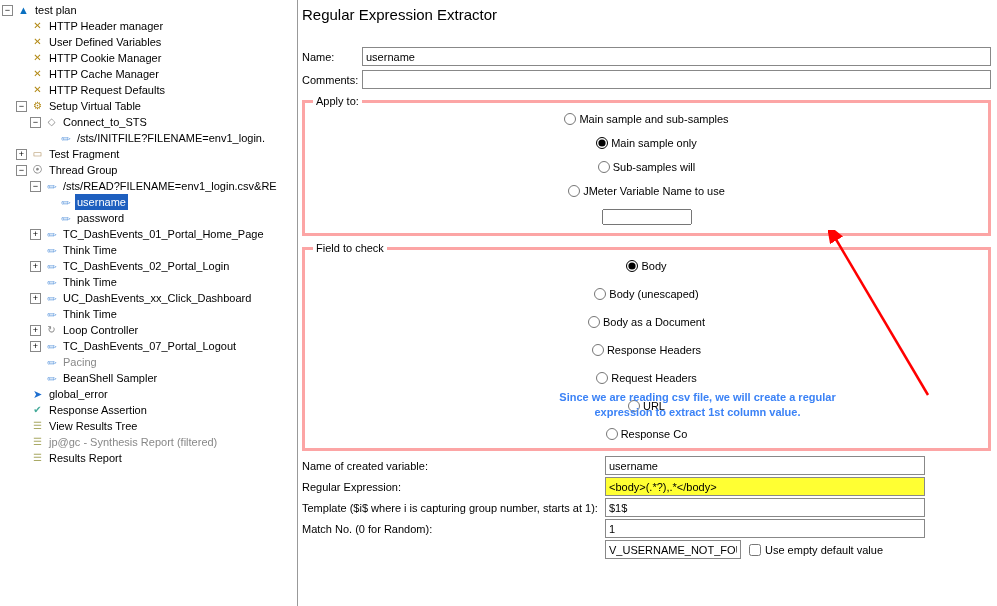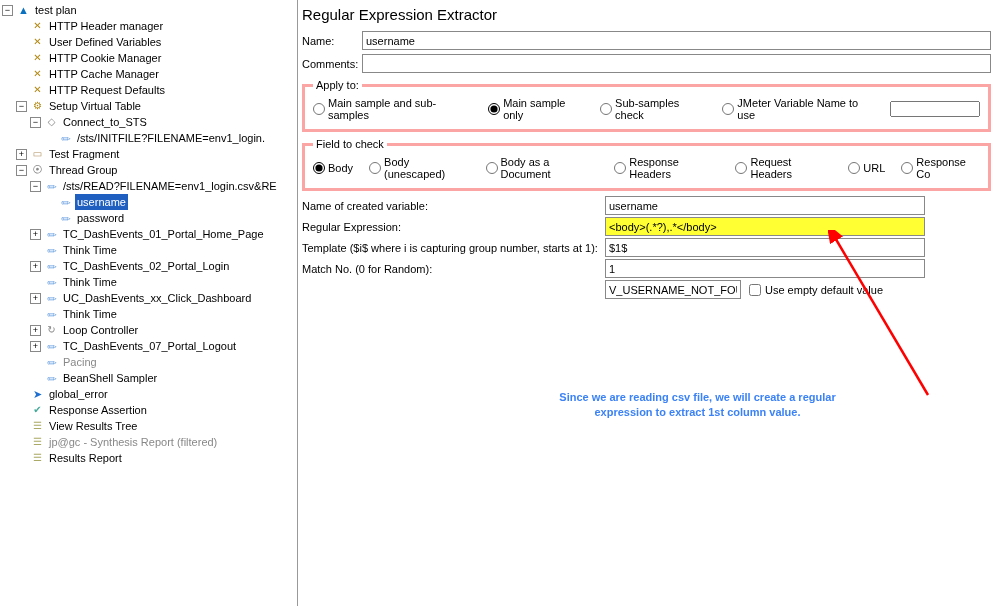--- a/index.html
+++ b/index.html
@@ -21,30 +21,30 @@
 .i-wrench { color:#b28813; font-size:10px; }
 .i-pencil { color:#6aa0e0; font-size:11px; transform: rotate(-45deg); }
 .i-arrow { color:#1e6fd0; font-size:11px; }
 .i-ruler { color:#b09060; font-size:10px; }
 .i-check { color:#4a9; font-size:10px; }
 .i-graph { color:#aa6; font-size:10px; }
 .i-node { color:#888; font-size:10px; }
 
 
 .content { flex:1; background:#fff; padding: 6px 6px 6px 4px; position: relative; overflow:hidden;}
-h2.title { font-size: 15px; font-weight: normal; color:#000; margin-bottom:8px; }
+h2.title { font-size: 15px; font-weight: normal; color:#000; margin-bottom:24px; }
 
 .form-row { display:flex; align-items:center; margin-bottom:4px; }
 .form-row .lbl { padding-right: 6px; }
 .form-row input[type=text] { flex:1; border:1px solid #888; height:19px; padding:1px 3px; background:#fff; }
 .w60 { width:60px; }
 
 fieldset { border:3px solid #fca5a5; margin:6px 0 4px 0; padding:4px 8px 6px 8px; }
 fieldset legend { padding:0 3px; }
-.radio-row { display:flex; gap:12px; align-items:center; padding:2px 0;}
+.radio-row { display:flex; gap:12px; align-items:center; padding:2px 0;flex-direction:column;}
 .radio-row label, .radio-row span { display:flex; align-items:center; gap:3px; }
 
 
 .ftc { justify-content:center; gap:16px;}
 
 .grid2 { display:flex; }
 .grid2 .left-lbls { width:303px; }
 .grid2 .left-lbls div { height:21px; display:flex; align-items:center; }
 .grid2 .right-inputs { flex:1; }
 .grid2 .right-inputs .cell { height:21px; display:flex; align-items:center;}
@@ -282,21 +282,21 @@
       <label>
           <input type="radio" name="ap" style="">
           <span>Main sample and sub-samples</span>
         </label>
       <label>
           <input type="radio" name="ap" checked="" style="">
           <span>Main sample only</span>
         </label>
       <label>
           <input type="radio" name="ap" style="">
-          <span>Sub-samples check</span>
+          <span>Sub-samples will</span>
         </label>
       <label>
           <input type="radio" name="ap" style="">
           <span>JMeter Variable Name to use</span>
         </label>
       <input type="text" style="width: 90px;">
     </div>
   </fieldset>
 
   <fieldset>

